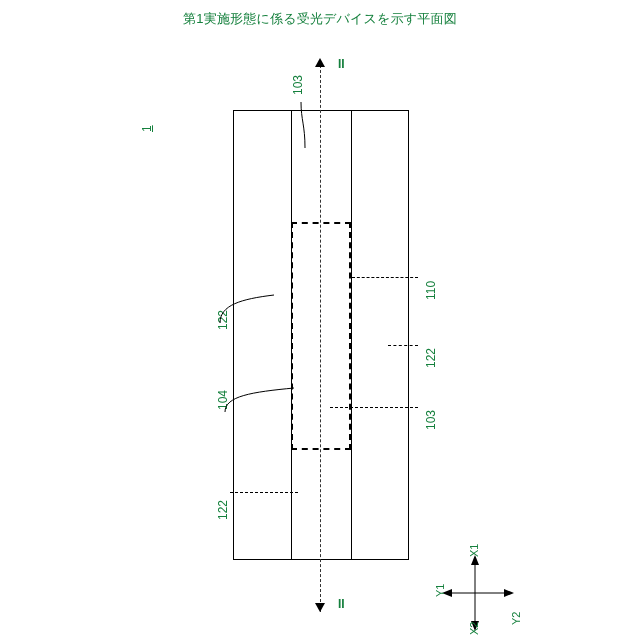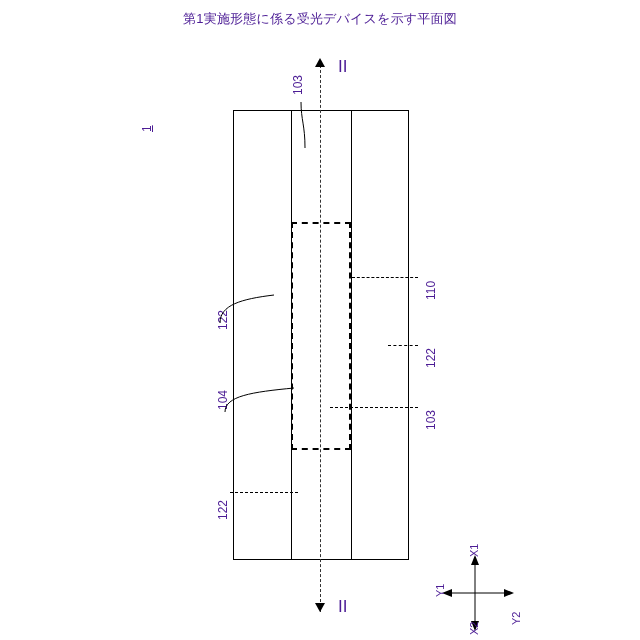--- a/index.html
+++ b/index.html
@@ -6,21 +6,21 @@
     margin: 0;
     padding: 0;
     background: #ffffff;
   }
   #page {
     position: relative;
     width: 640px;
     height: 640px;
     background: #ffffff;
     font-family: "Liberation Sans", sans-serif;
-    color: #4c1d95;
+    color: #15803d;
     overflow: hidden;
   }
   .title {
     position: absolute;
     top: 10px;
     left: 0;
     width: 640px;
     text-align: center;
     font-size: 13px;
     letter-spacing: 0.2px;
@@ -82,21 +82,22 @@
     border-right: 5px solid transparent;
     border-bottom: 9px solid #000000;
   }
   .sec-arrow.down {
     border-left: 5px solid transparent;
     border-right: 5px solid transparent;
     border-top: 9px solid #000000;
   }
   .sec-label {
     position: absolute;
-    font-size: 17px;
+    font-size: 12px;
+    font-weight: bold;
   }
   
   .ref {
     position: absolute;
     font-size: 12px;
     transform: rotate(-90deg);
     transform-origin: left top;
     white-space: nowrap;
   }
   .ref-underline {

